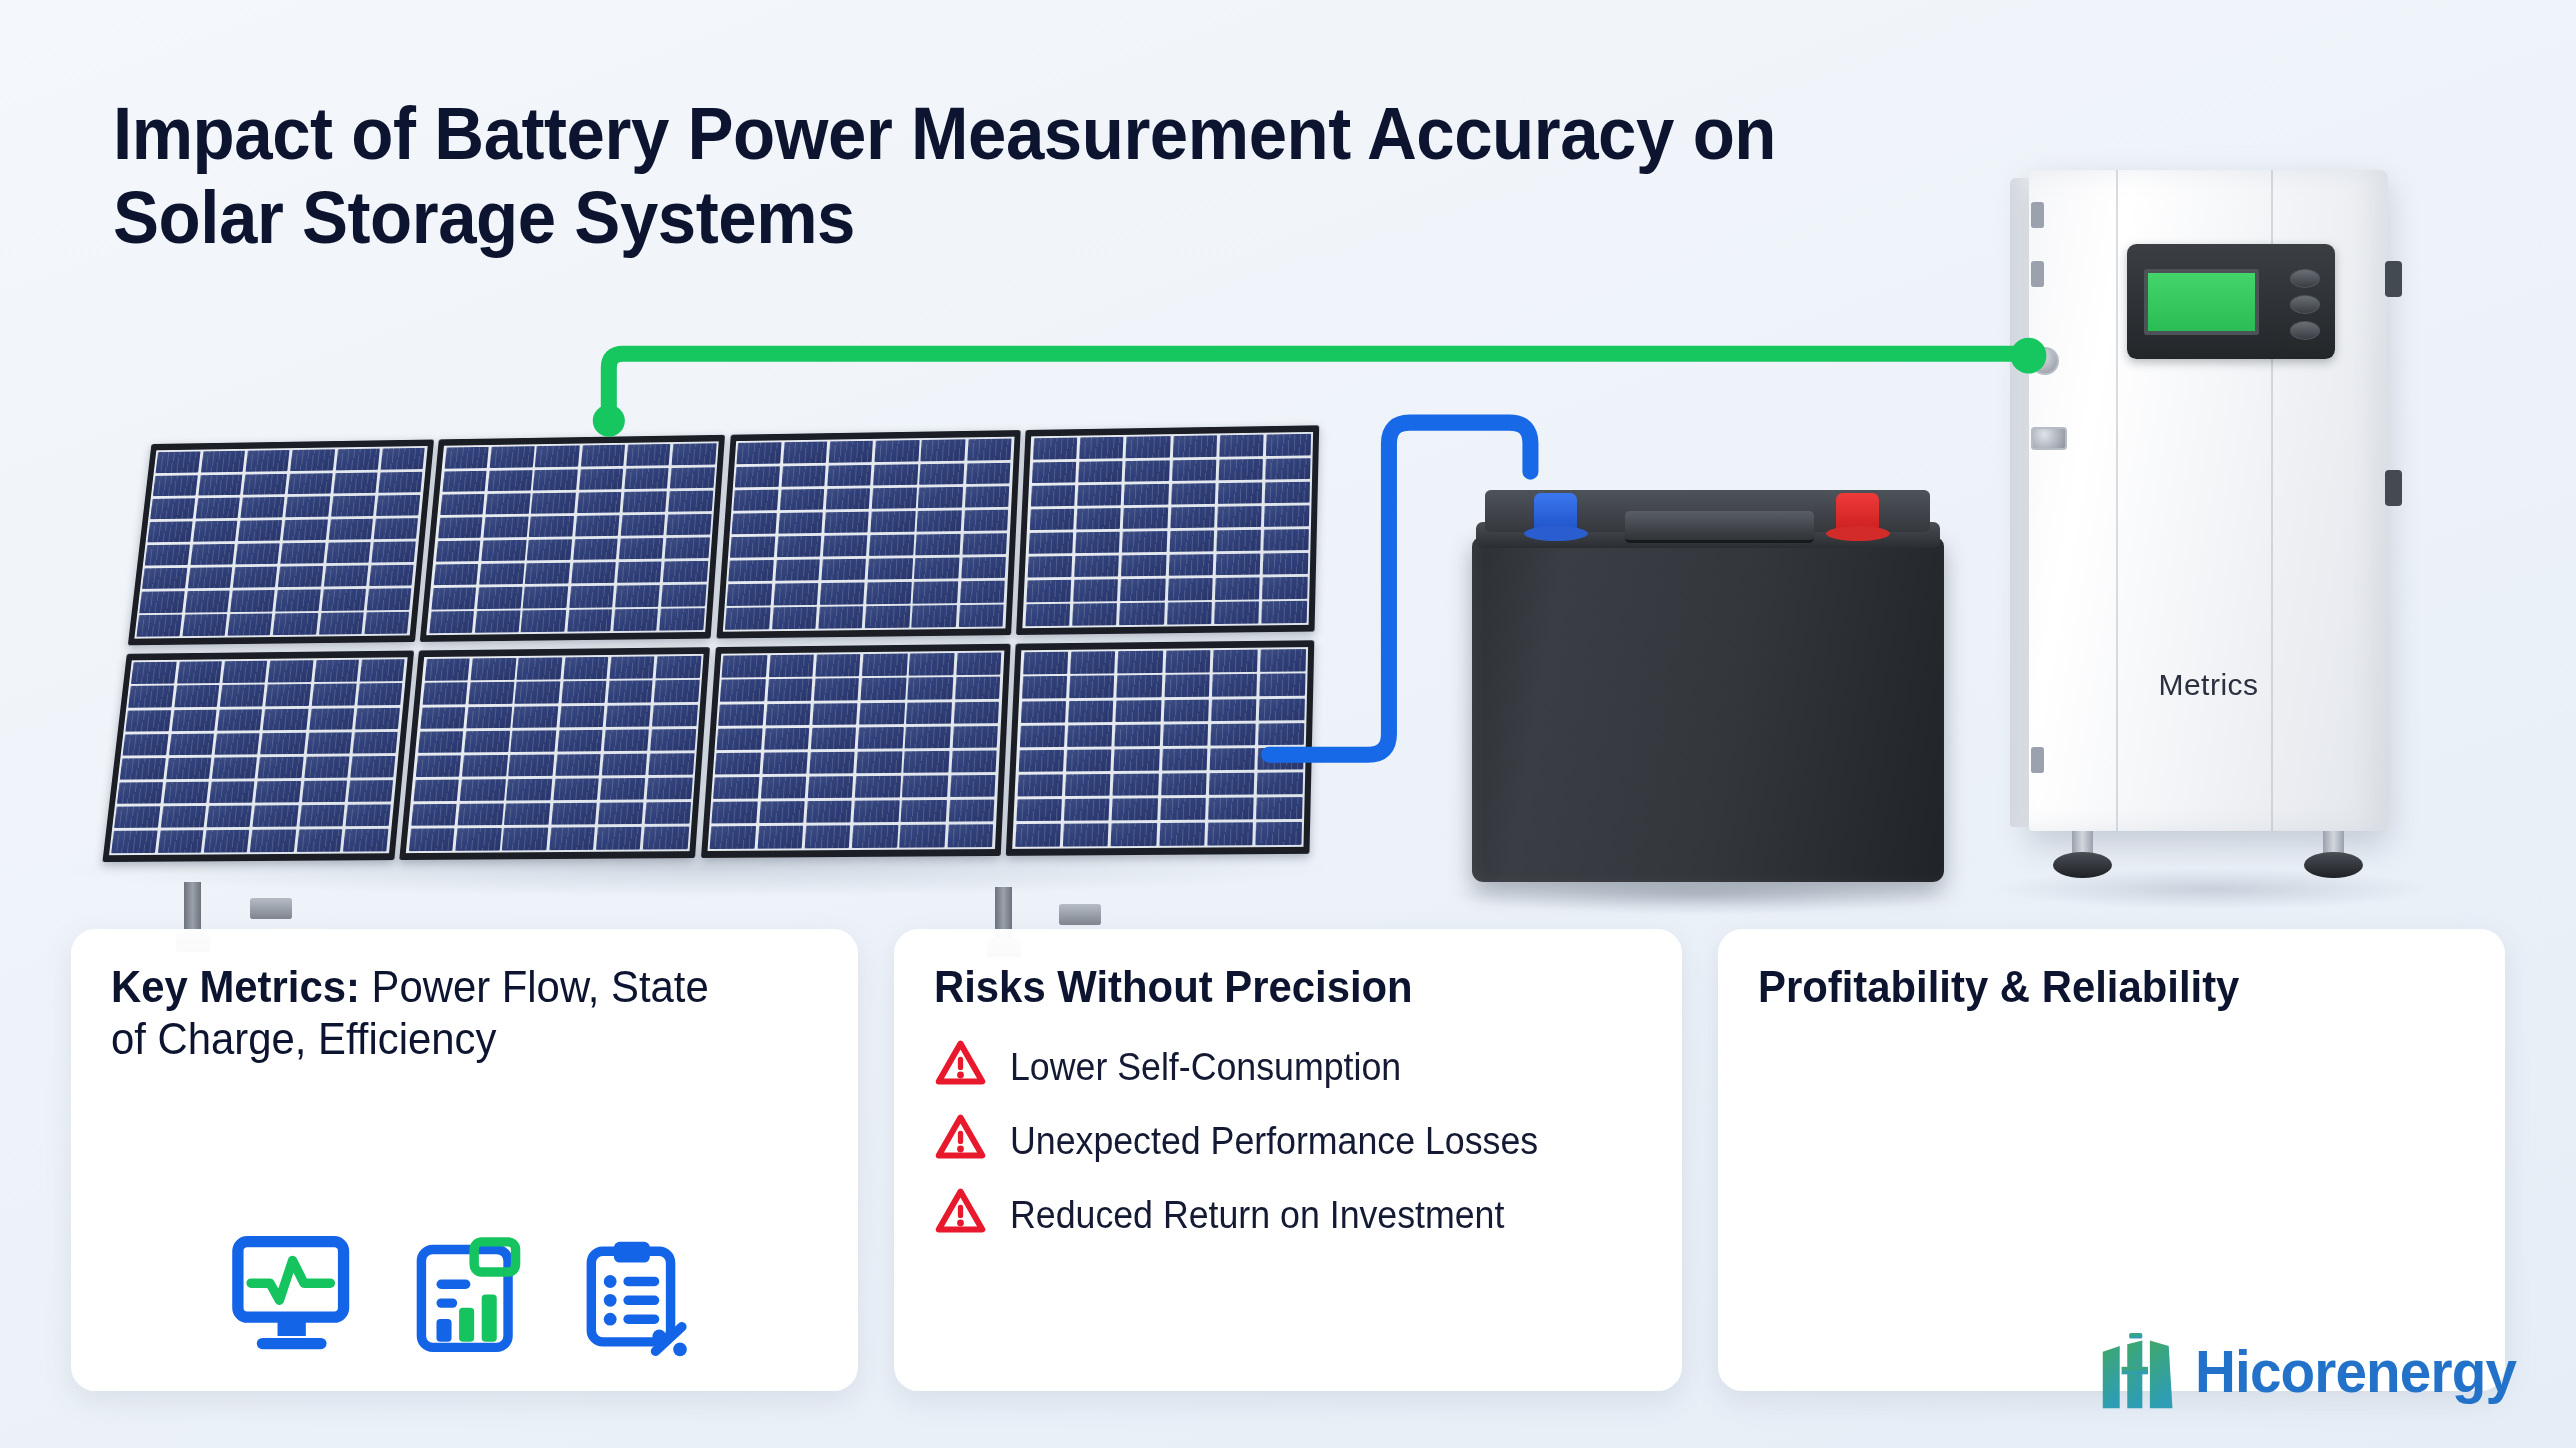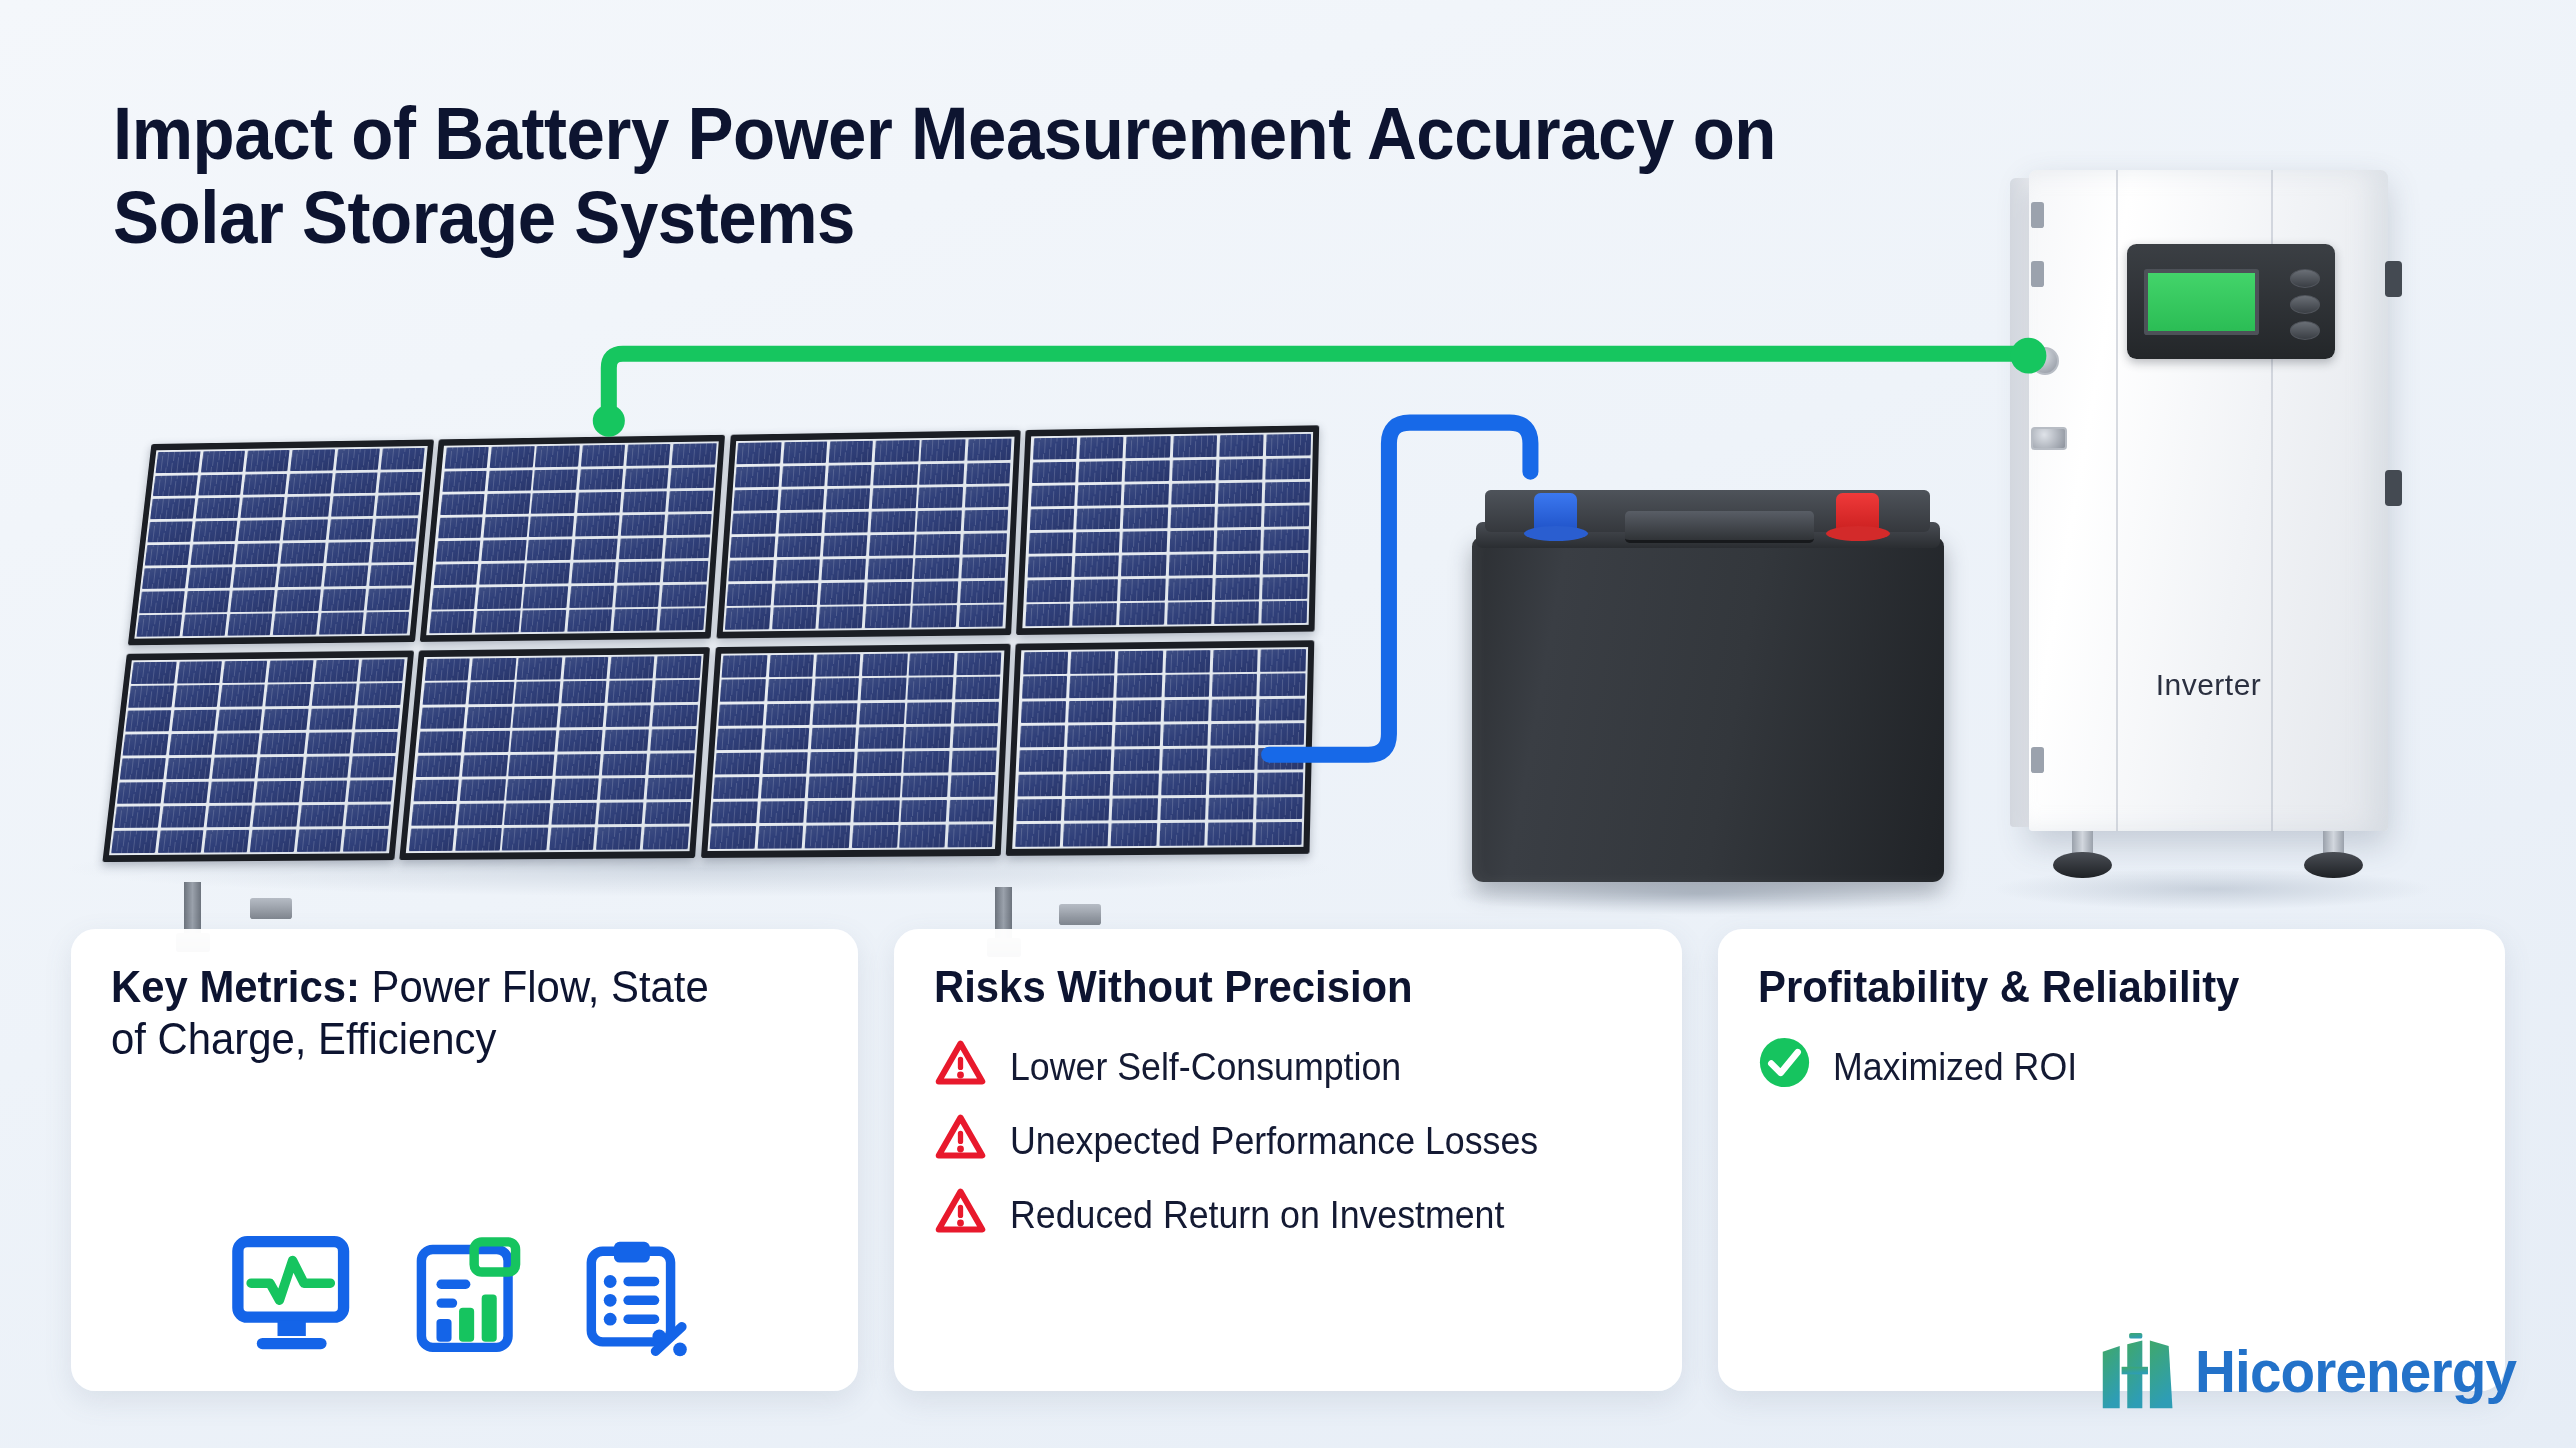--- a/index.html
+++ b/index.html
@@ -653,21 +653,21 @@
     <div class="inv-side"></div>
     <div class="inv-body">
       <div class="inv-seam" style="left:87px;"></div>
       <div class="inv-seam" style="left:242px;"></div>
       <div class="inv-screen">
         <div class="lcd"></div>
         <div class="btn" style="top:24.5px;"></div>
         <div class="btn" style="top:51px;"></div>
         <div class="btn" style="top:77px;"></div>
       </div>
-      <div class="inv-label">Inverter</div>
+      <div class="inv-label">Metrics</div>
     </div>
     <div class="vent" style="left:21px;top:32px;"></div>
     <div class="vent" style="left:21px;top:91px;"></div>
     <div class="vent" style="left:21px;top:577px;"></div>
     <div class="knob" style="top:177px;"></div>
     <div class="knob" style="top:257px;width:36px;height:22.6px;border-radius:3.8px;"></div>
     <div class="vent" style="right:3.8px;top:91px;width:17px;height:36px;background:#444a52;border-radius:3.8px;"></div>
     <div class="vent" style="right:3.8px;top:300px;width:17px;height:36px;background:#444a52;border-radius:3.8px;"></div>
     <div class="inv-foot" style="left:62px;"></div>
     <div class="inv-foot" style="right:62px;"></div>
@@ -747,27 +747,20 @@
           <circle cx="14" cy="19.6" r="1.8" fill="#E8192C"></circle>
         </svg>
         <span class="txt">Reduced Return on Investment</span>
       </div>
     </div>
   </div>
 
   <div class="card">
     <h2>Profitability &amp; Reliability</h2>
     <div class="bullets">
-      <div class="bullet">
-        <svg class="ico" viewBox="0 0 28 28">
-          <circle cx="14" cy="14" r="13" fill="#16C45F"></circle>
-          <polyline points="7,14.5 12,19.5 21,8.5" fill="none" stroke="#ffffff" stroke-width="3.4" stroke-linecap="round" stroke-linejoin="round"></polyline>
-        </svg>
-        <span class="txt">Maximized ROI</span>
-      </div>
     </div>
   </div>
 </div>
 
 <div id="logo">
   <svg width="81" height="85" viewBox="0 0 43 45">
     <defs>
       <linearGradient id="lg" x1="0" y1="0" x2="0.3" y2="1">
         <stop offset="0%" stop-color="#3FA86B"></stop>
         <stop offset="100%" stop-color="#2E9DB5"></stop>

